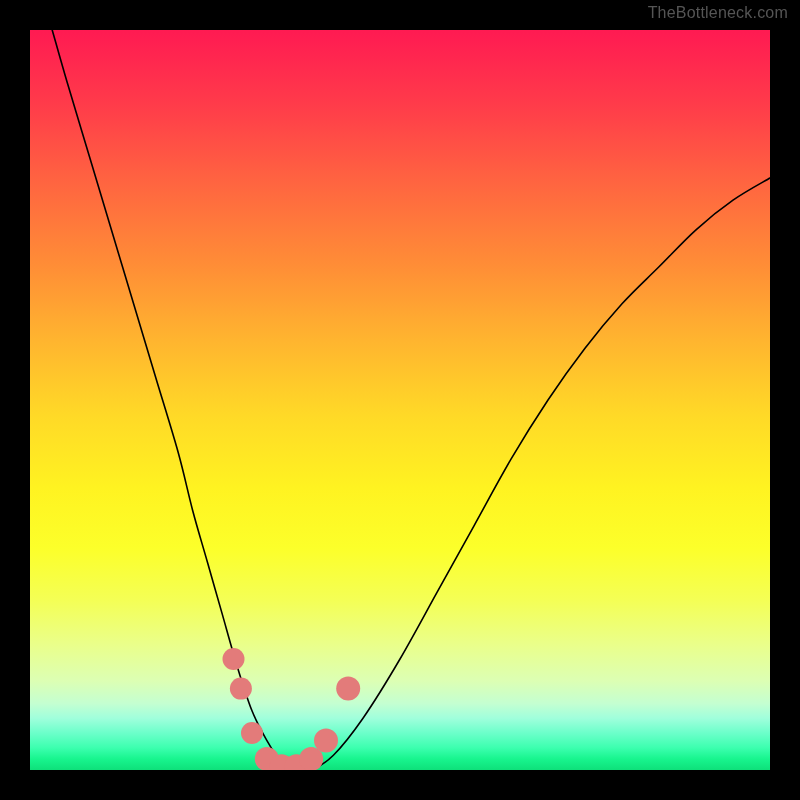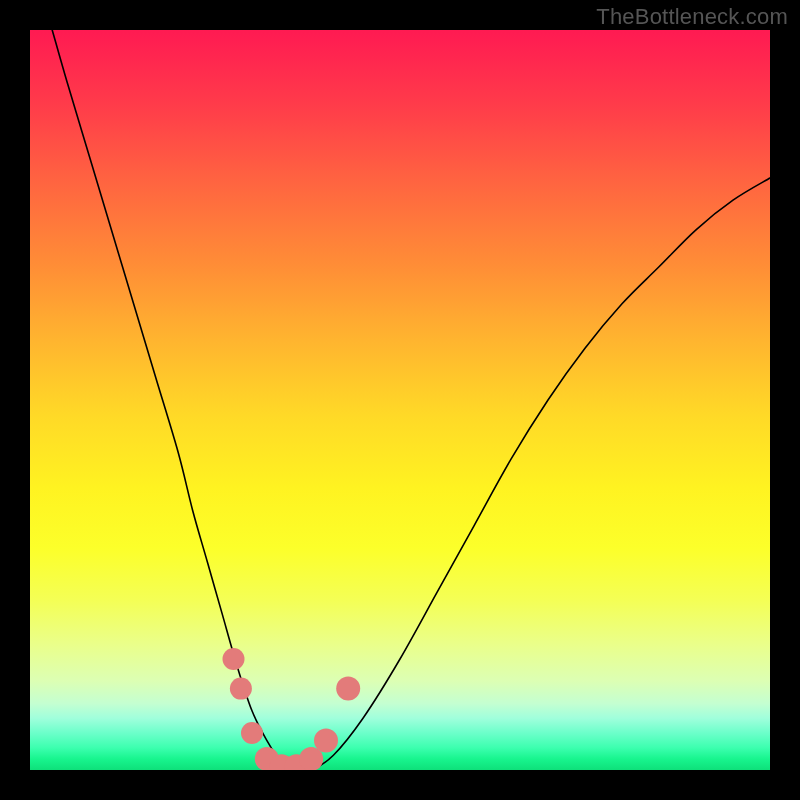--- a/index.html
+++ b/index.html
@@ -15,21 +15,21 @@
     position: relative;
     width: 800px;
     height: 800px;
     background: #000;
   }
   .watermark {
     position: absolute;
     top: 4px;
     right: 12px;
     color: #555;
-    font-size: 22px;
+    font-size: 16px;
     font-weight: 500;
     letter-spacing: 0.2px;
     z-index: 5;
   }
   .plot-area {
     position: absolute;
     left: 30px;
     top: 30px;
     width: 740px;
     height: 740px;

